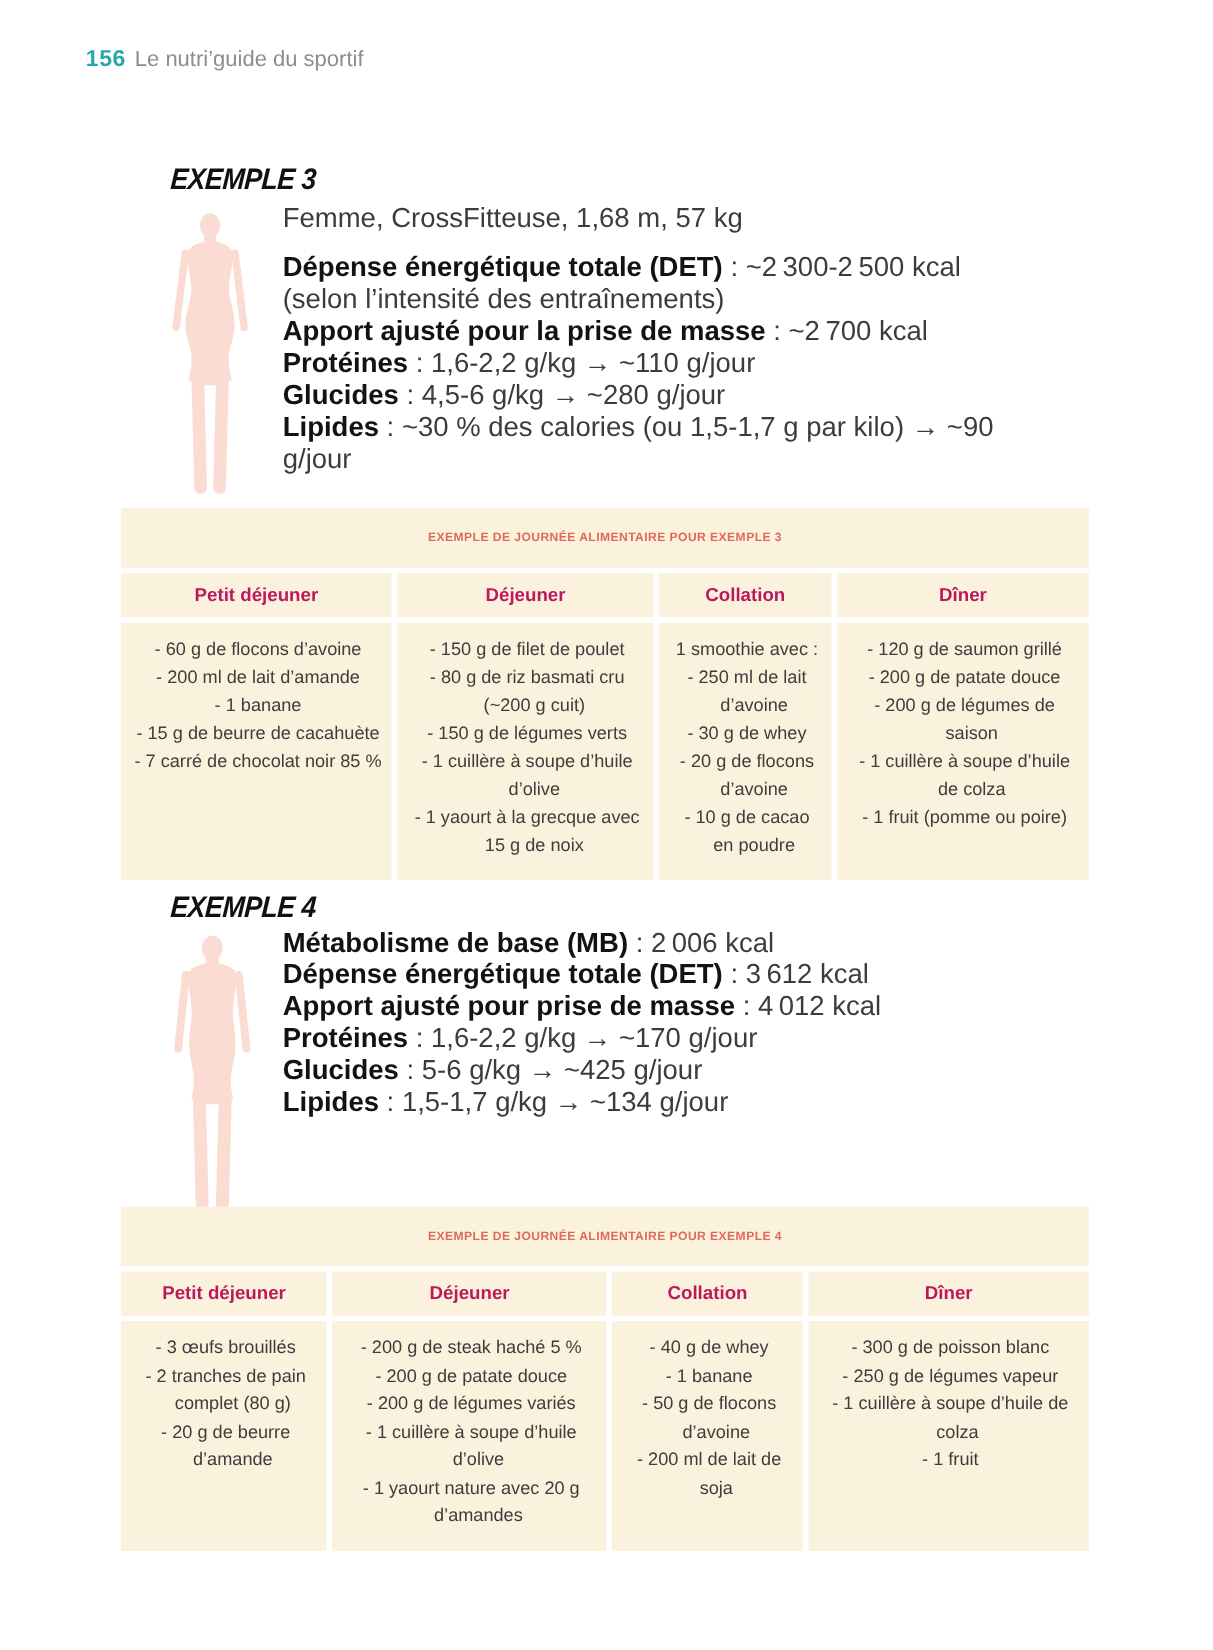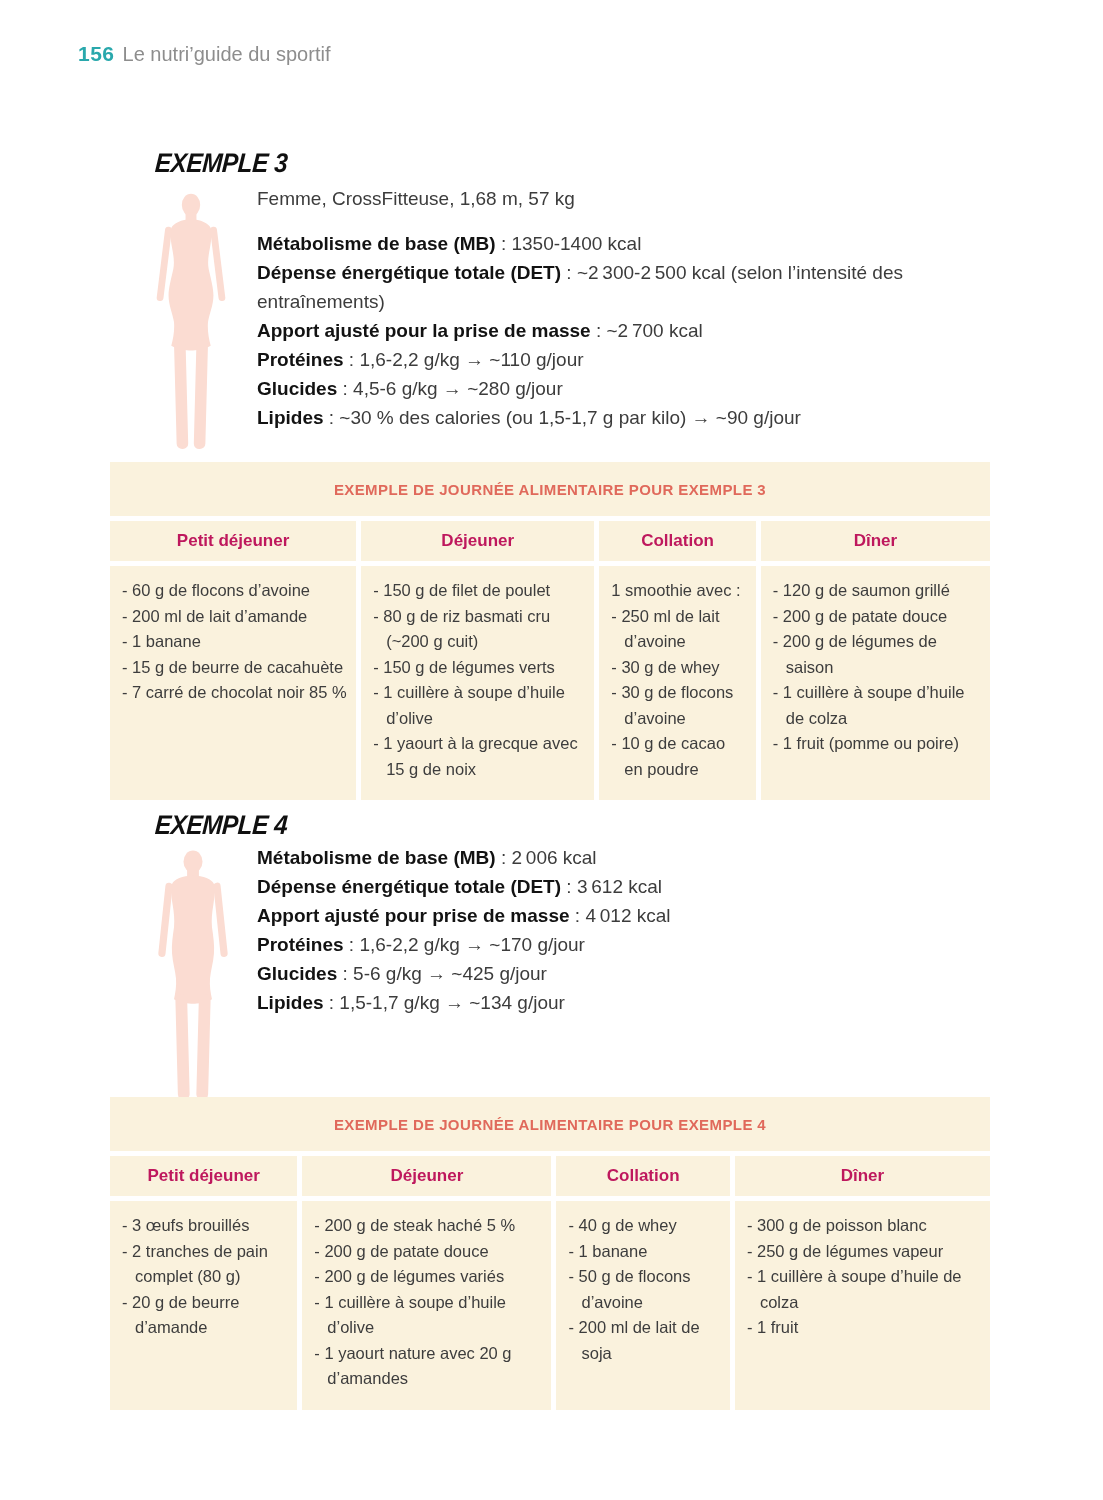--- a/index.html
+++ b/index.html
@@ -25,49 +25,49 @@
     transform:scaleX(.9) skewX(-4deg);transform-origin:left bottom;
     white-space:nowrap;
   }
   .ex-heading.h3{top:148px;}
   .ex-heading.h4{top:810px;}
 
   .silhouette{position:absolute;left:149px;}
   .silhouette.f{top:188px;width:84px;height:272px;}
   .silhouette.m{top:846px;width:88px;height:262px;}
 
-  .ex-text{position:absolute;left:257px;width:690px;font-size:19px;line-height:29px;color:#3c3c3c;}
+  .ex-text{position:absolute;left:257px;width:690px;font-size:25px;line-height:29px;color:#3c3c3c;}
   .ex-text.t3{top:184px;}
   .ex-text.t4{top:843px;}
   .subject{margin-bottom:16px;}
   .stat-label{font-weight:bold;color:#121212;}
 
   
   .meal-table{position:absolute;left:110px;width:880px;}
   .meal-table.mt3{top:462px;}
   .meal-table.mt4{top:1097px;}
   .table-title{
     background:#faf2dd;height:54px;
     display:flex;align-items:center;justify-content:center;
-    color:#e0695b;font-weight:bold;font-size:15px;letter-spacing:.4px;
+    color:#e0695b;font-weight:bold;font-size:11px;letter-spacing:.4px;
   }
   .tgrid{display:grid;gap:5px;margin-top:5px;background:#ffffff;}
   .mt3 .tgrid{grid-template-columns:247fr 234fr 157fr 230fr;}
   .mt4 .tgrid{grid-template-columns:188fr 250fr 174fr 256fr;}
   .th{
     background:#faf2dd;text-align:center;
     font-weight:bold;font-size:17px;color:#be185d;
     padding:10px 2px;
   }
   .td{
     background:#faf2dd;
     font-size:16.5px;line-height:25.5px;color:#3d3d3d;
     padding:12px 9px 18px 12px;
   }
-  .cell-item{padding-left:13px;text-indent:-13px;}
+  .cell-item{padding-left:13px;text-indent:-13px;text-align:center;}
 </style>
 </head>
 <body>
 
 <div class="page">
 
   <div class="page-header">
     <span class="page-num">156</span><span class="book-title">Le nutri’guide du sportif</span>
   </div>
 
@@ -81,21 +81,20 @@
       <rect x="22" y="57" width="10" height="110" rx="5" transform="rotate(7 27 60)"></rect>
       <rect x="88" y="57" width="10" height="110" rx="5" transform="rotate(-7 93 60)"></rect>
       <rect x="35" y="224" width="17" height="160" rx="8" transform="rotate(-1.5 43 228)"></rect>
       <rect x="68" y="224" width="17" height="160" rx="8" transform="rotate(1.5 76 228)"></rect>
     </g>
   </svg>
 
   <div class="ex-text t3">
     <div class="subject">Femme, CrossFitteuse, 1,68 m, 57 kg</div>
     <div>
-        <div class="stat-line"><span class="stat-label">Métabolisme de base (MB)</span><span> : </span><span class="stat-value">1350-1400 kcal</span></div>
         <div class="stat-line"><span class="stat-label">Dépense énergétique totale (DET)</span><span> : </span><span class="stat-value">~2 300-2 500 kcal (selon l’intensité des entraînements)</span></div>
         <div class="stat-line"><span class="stat-label">Apport ajusté pour la prise de masse</span><span> : </span><span class="stat-value">~2 700 kcal</span></div>
         <div class="stat-line"><span class="stat-label">Protéines</span><span> : </span><span class="stat-value">1,6-2,2 g/kg → ~110 g/jour</span></div>
         <div class="stat-line"><span class="stat-label">Glucides</span><span> : </span><span class="stat-value">4,5-6 g/kg → ~280 g/jour</span></div>
         <div class="stat-line"><span class="stat-label">Lipides</span><span> : </span><span class="stat-value">~30 % des calories (ou 1,5-1,7 g par kilo) → ~90 g/jour</span></div>
       </div>
   </div>
 
   <div class="meal-table mt3">
     <div class="table-title">EXEMPLE DE JOURNÉE ALIMENTAIRE POUR EXEMPLE 3</div>
@@ -117,21 +116,21 @@
           <div class="cell-item">- 150 g de filet de poulet</div>
           <div class="cell-item">- 80 g de riz basmati cru (~200 g cuit)</div>
           <div class="cell-item">- 150 g de légumes verts</div>
           <div class="cell-item">- 1 cuillère à soupe d’huile d’olive</div>
           <div class="cell-item">- 1 yaourt à la grecque avec 15 g de noix</div>
         </div>
       <div class="td">
           <div class="cell-item">1 smoothie avec :</div>
           <div class="cell-item">- 250 ml de lait d’avoine</div>
           <div class="cell-item">- 30 g de whey</div>
-          <div class="cell-item">- 30 g de flocons d’avoine</div>
+          <div class="cell-item">- 20 g de flocons d’avoine</div>
           <div class="cell-item">- 10 g de cacao en poudre</div>
         </div>
       <div class="td">
           <div class="cell-item">- 120 g de saumon grillé</div>
           <div class="cell-item">- 200 g de patate douce</div>
           <div class="cell-item">- 200 g de légumes de saison</div>
           <div class="cell-item">- 1 cuillère à soupe d’huile de colza</div>
           <div class="cell-item">- 1 fruit (pomme ou poire)</div>
         </div>
     </div>

